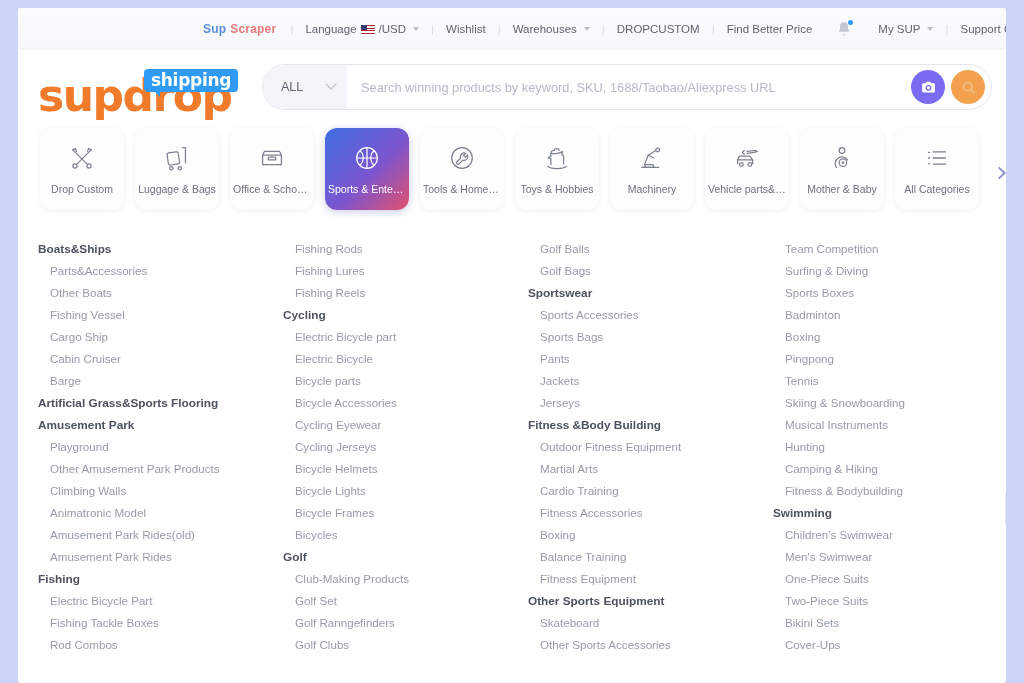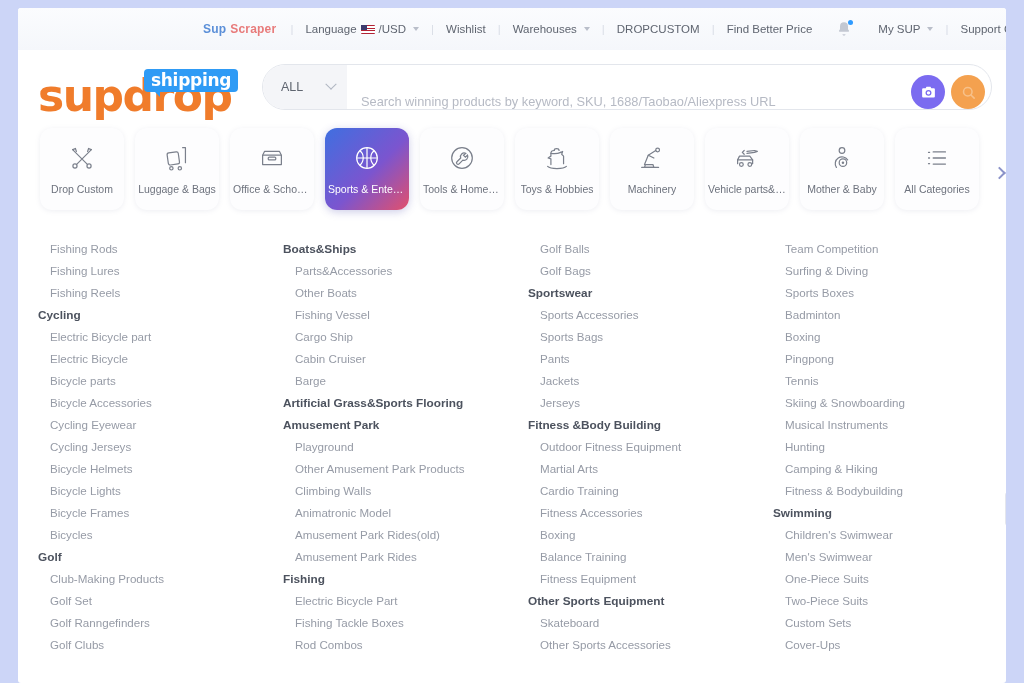--- a/index.html
+++ b/index.html
@@ -97,21 +97,21 @@
     content:""; position:absolute; left:10px; bottom:-5px;
     width:0;height:0;border-left:6px solid transparent;border-right:0 solid transparent;
     border-top:6px solid #2f9bf5;
   }
 
   .searchbar {
     flex: 1;
     height: 46px;
     border: 1px solid #e3e6ec;
     border-radius: 26px;
-    display: flex; align-items: flex-end;
+    display: flex; align-items: center;
     margin-left: 24px;
     background: #fff;
     max-width: 752px;
   }
   .search-cat {
     width: 84px; height: 44px;
     background: #f4f5f8;
     border-radius: 26px 0 0 26px;
     display:flex; align-items:center; justify-content:space-between;
     padding: 0 12px 0 18px;
@@ -404,20 +404,41 @@
           </svg>
         </span>
         <span class="tlabel">All Categories</span>
       </div>
 
     </div>
     <i class="arrow right"></i>
   </div>
 
   <div class="mega">
+    <div class="col">
+        <div class="cat-head">Boats&amp;Ships</div>
+        <div class="cat-item">Parts&amp;Accessories</div>
+        <div class="cat-item">Other Boats</div>
+        <div class="cat-item">Fishing Vessel</div>
+        <div class="cat-item">Cargo Ship</div>
+        <div class="cat-item">Cabin Cruiser</div>
+        <div class="cat-item">Barge</div>
+        <div class="cat-head">Artificial Grass&amp;Sports Flooring</div>
+        <div class="cat-head">Amusement Park</div>
+        <div class="cat-item">Playground</div>
+        <div class="cat-item">Other Amusement Park Products</div>
+        <div class="cat-item">Climbing Walls</div>
+        <div class="cat-item">Animatronic Model</div>
+        <div class="cat-item">Amusement Park Rides(old)</div>
+        <div class="cat-item">Amusement Park Rides</div>
+        <div class="cat-head">Fishing</div>
+        <div class="cat-item">Electric Bicycle Part</div>
+        <div class="cat-item">Fishing Tackle Boxes</div>
+        <div class="cat-item">Rod Combos</div>
+      </div>
     <div class="col">
         <div class="cat-item">Fishing Rods</div>
         <div class="cat-item">Fishing Lures</div>
         <div class="cat-item">Fishing Reels</div>
         <div class="cat-head">Cycling</div>
         <div class="cat-item">Electric Bicycle part</div>
         <div class="cat-item">Electric Bicycle</div>
         <div class="cat-item">Bicycle parts</div>
         <div class="cat-item">Bicycle Accessories</div>
         <div class="cat-item">Cycling Eyewear</div>
@@ -426,41 +447,20 @@
         <div class="cat-item">Bicycle Lights</div>
         <div class="cat-item">Bicycle Frames</div>
         <div class="cat-item">Bicycles</div>
         <div class="cat-head">Golf</div>
         <div class="cat-item">Club-Making Products</div>
         <div class="cat-item">Golf Set</div>
         <div class="cat-item">Golf Ranngefinders</div>
         <div class="cat-item">Golf Clubs</div>
       </div>
     <div class="col">
-        <div class="cat-head">Boats&amp;Ships</div>
-        <div class="cat-item">Parts&amp;Accessories</div>
-        <div class="cat-item">Other Boats</div>
-        <div class="cat-item">Fishing Vessel</div>
-        <div class="cat-item">Cargo Ship</div>
-        <div class="cat-item">Cabin Cruiser</div>
-        <div class="cat-item">Barge</div>
-        <div class="cat-head">Artificial Grass&amp;Sports Flooring</div>
-        <div class="cat-head">Amusement Park</div>
-        <div class="cat-item">Playground</div>
-        <div class="cat-item">Other Amusement Park Products</div>
-        <div class="cat-item">Climbing Walls</div>
-        <div class="cat-item">Animatronic Model</div>
-        <div class="cat-item">Amusement Park Rides(old)</div>
-        <div class="cat-item">Amusement Park Rides</div>
-        <div class="cat-head">Fishing</div>
-        <div class="cat-item">Electric Bicycle Part</div>
-        <div class="cat-item">Fishing Tackle Boxes</div>
-        <div class="cat-item">Rod Combos</div>
-      </div>
-    <div class="col">
         <div class="cat-item">Golf Balls</div>
         <div class="cat-item">Golf Bags</div>
         <div class="cat-head">Sportswear</div>
         <div class="cat-item">Sports Accessories</div>
         <div class="cat-item">Sports Bags</div>
         <div class="cat-item">Pants</div>
         <div class="cat-item">Jackets</div>
         <div class="cat-item">Jerseys</div>
         <div class="cat-head">Fitness &amp;Body Building</div>
         <div class="cat-item">Outdoor Fitness Equipment</div>
@@ -485,19 +485,19 @@
         <div class="cat-item">Skiing &amp; Snowboarding</div>
         <div class="cat-item">Musical Instruments</div>
         <div class="cat-item">Hunting</div>
         <div class="cat-item">Camping &amp; Hiking</div>
         <div class="cat-item">Fitness &amp; Bodybuilding</div>
         <div class="cat-head">Swimming</div>
         <div class="cat-item">Children's Swimwear</div>
         <div class="cat-item">Men's Swimwear</div>
         <div class="cat-item">One-Piece Suits</div>
         <div class="cat-item">Two-Piece Suits</div>
-        <div class="cat-item">Custom Sets</div>
+        <div class="cat-item">Bikini Sets</div>
         <div class="cat-item">Cover-Ups</div>
       </div>
     <div class="scrollthumb"></div>
   </div>
 
 </div>
 
 </body></html>

